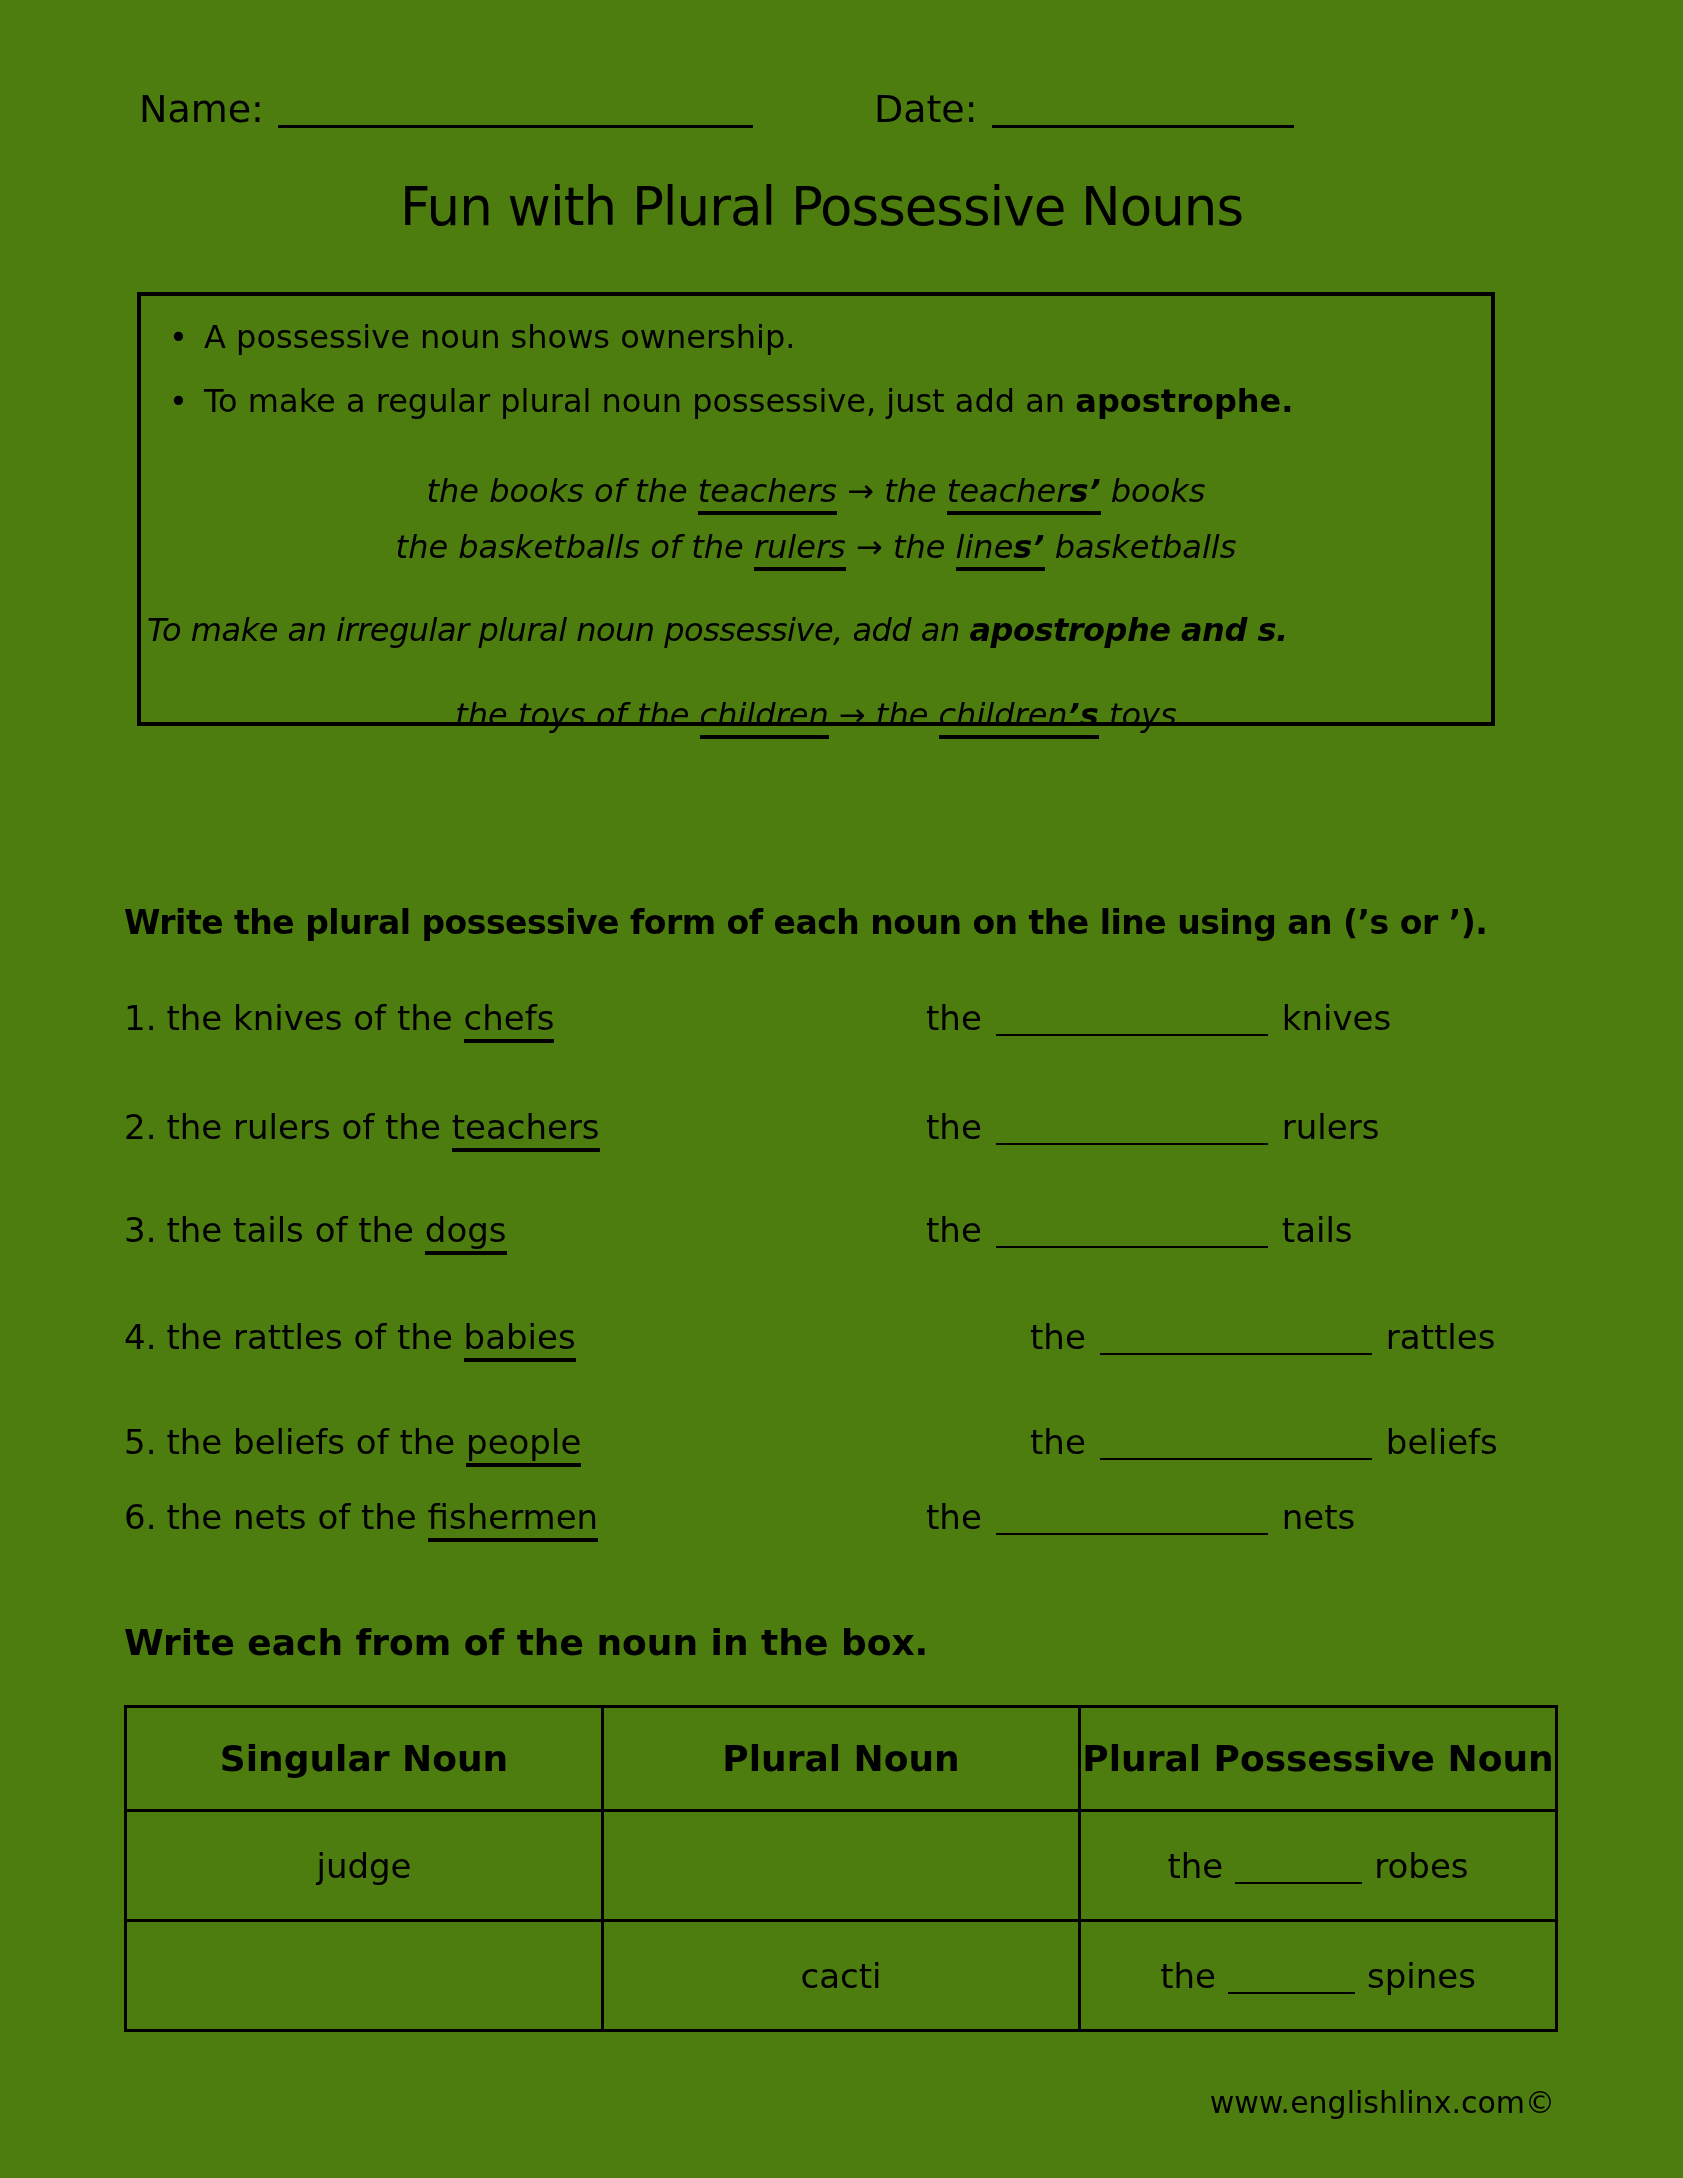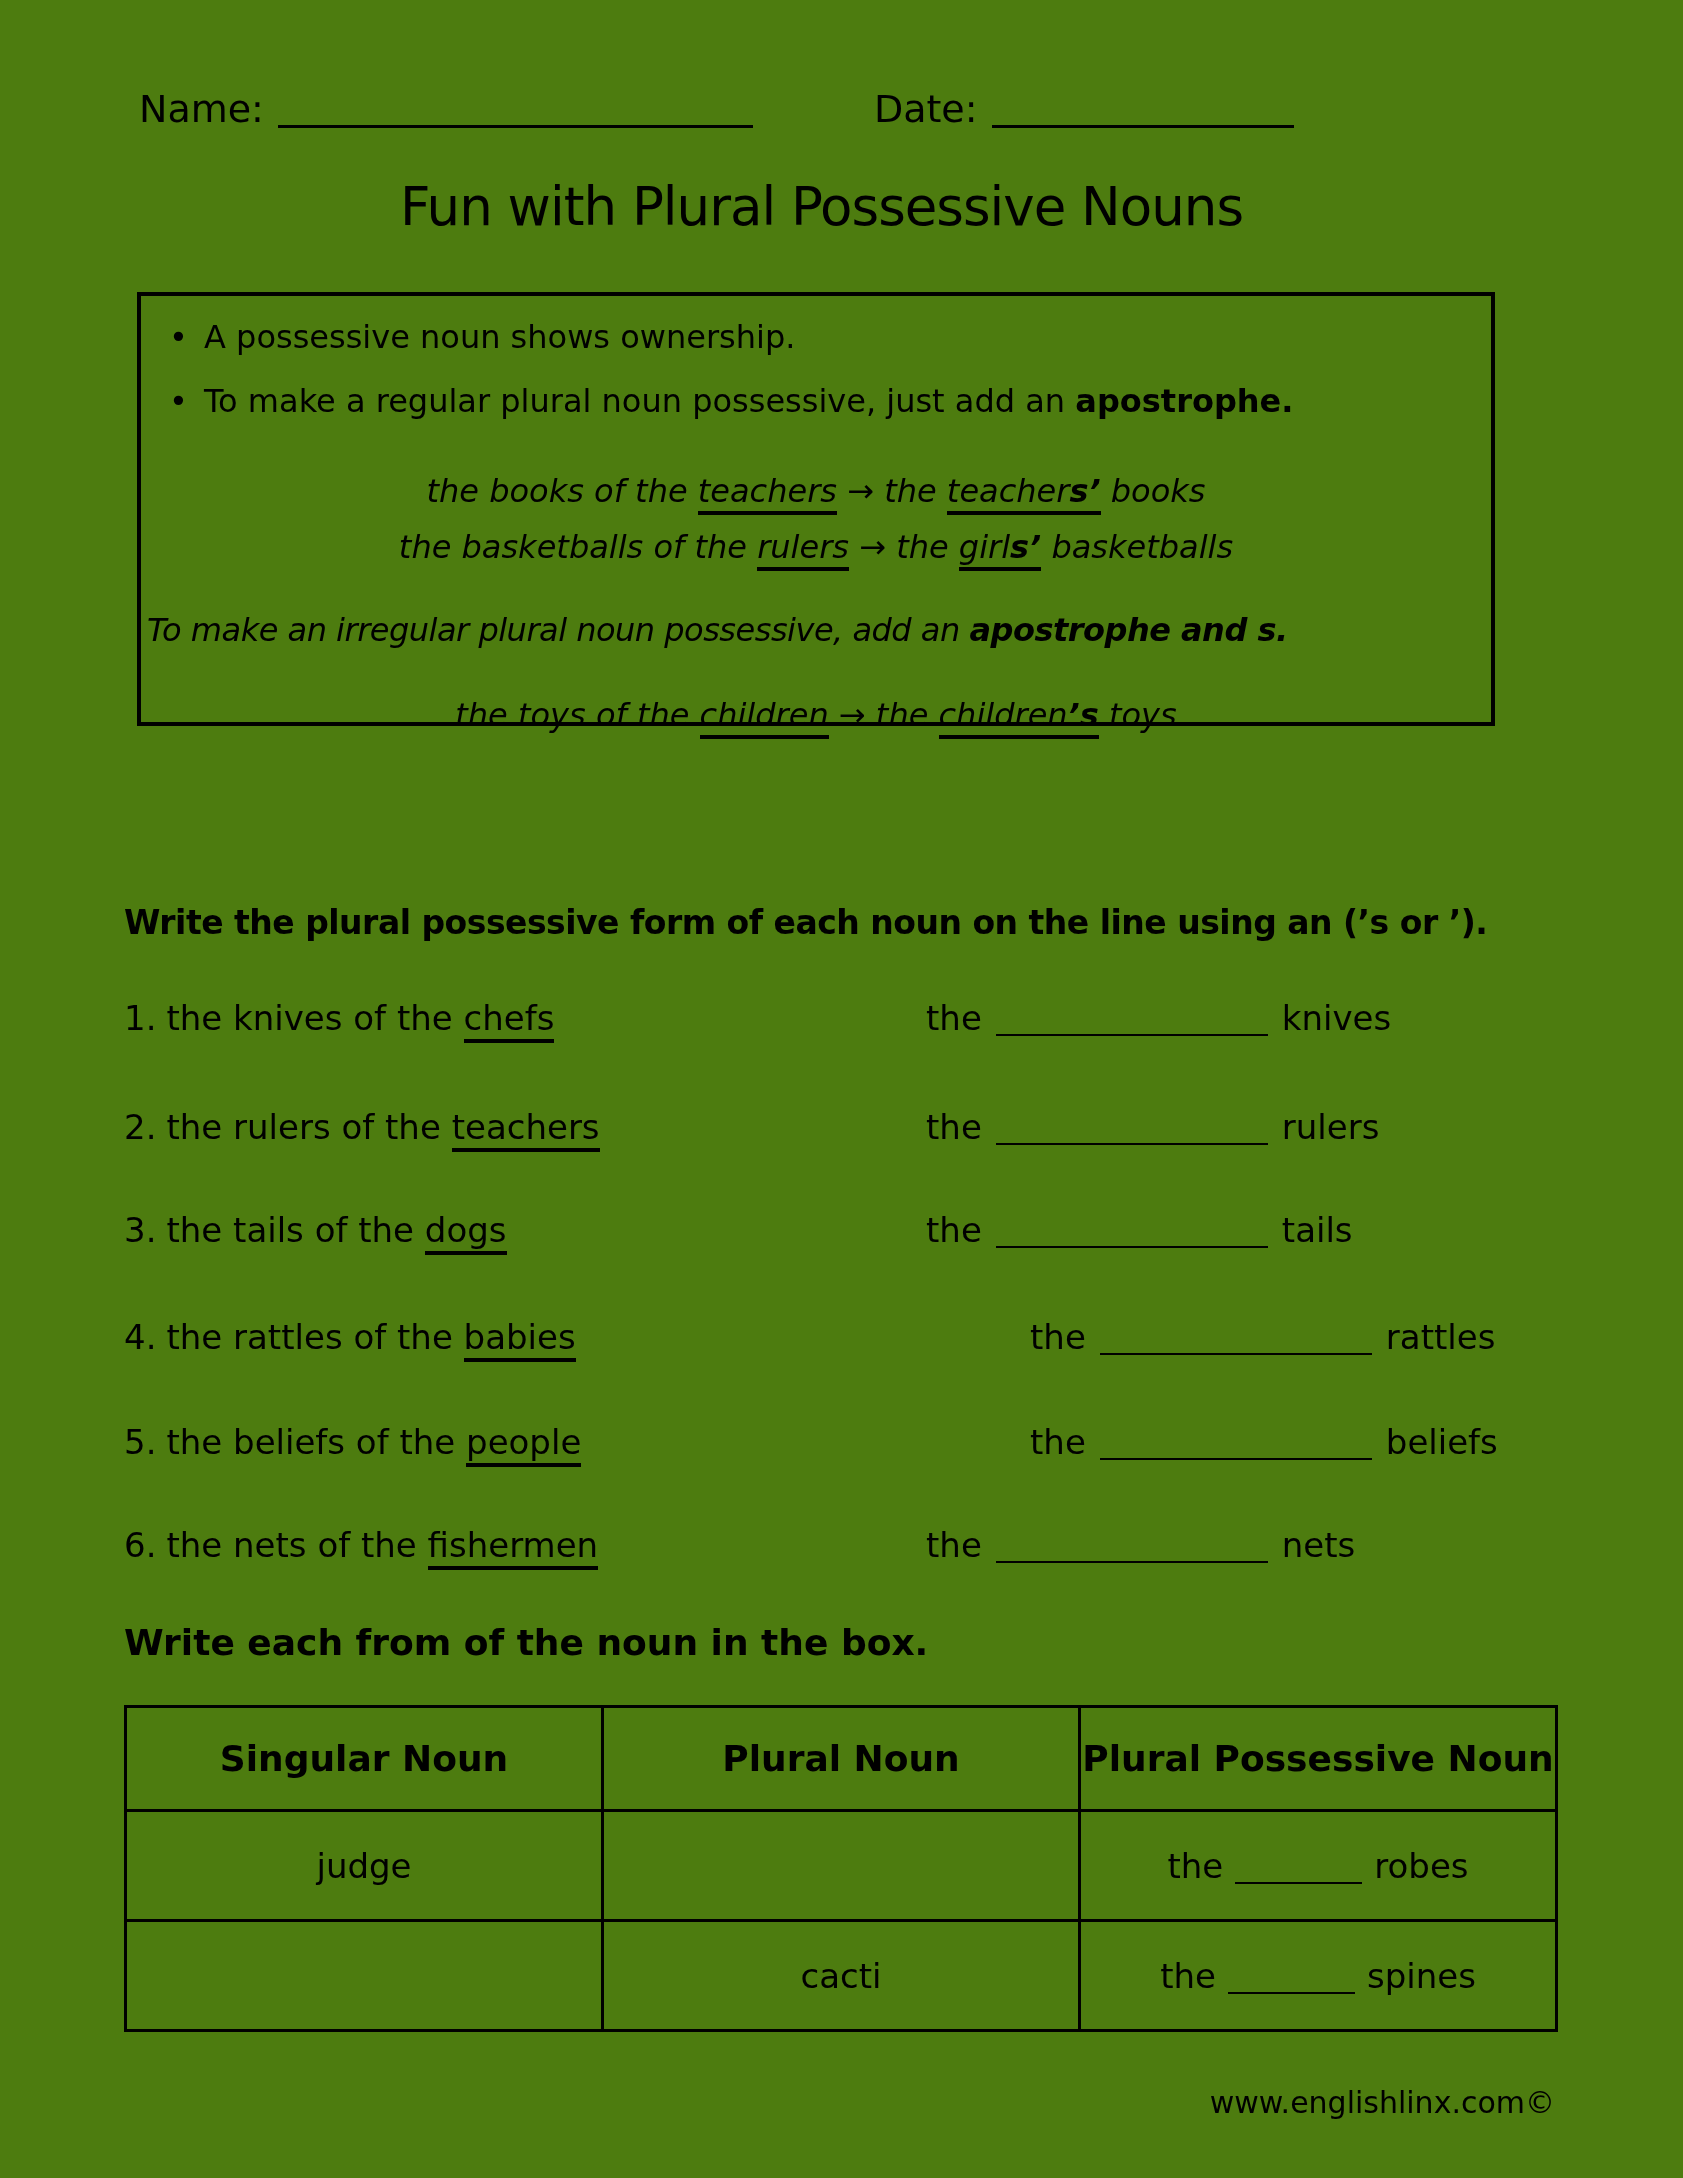--- a/index.html
+++ b/index.html
@@ -70,21 +70,21 @@
     position:absolute; top:990px; left:124px;
     width:1445px; height:624px;
     font-size:34px;
   }
   .item-row { position:absolute; left:0; width:100%; white-space:nowrap; }
   .item-row:nth-child(1){ top:8px;   }
   .item-row:nth-child(2){ top:117px; }
   .item-row:nth-child(3){ top:220px; }
   .item-row:nth-child(4){ top:327px; }
   .item-row:nth-child(5){ top:432px; }
-  .item-row:nth-child(6){ top:535px; }
+  .item-row:nth-child(6){ top:507px; }
   .item-num { display:inline-block; margin-right:10px; }
   .item-answer { position:absolute; left:802px; top:0; white-space:nowrap; }
   .item-row.indent .item-answer { left:906px; }
   .item-blank { width:272px; margin:0 14px; border-bottom-width:2.5px; }
   
   .ex2-instr {
     position:absolute; top:1622px; left:124px;
     font-size:36px; font-weight:700;
     white-space:nowrap;
   }
@@ -128,21 +128,21 @@
     </div>
     <div class="bullet">
       <span>To make a regular plural noun possessive, just add an </span><b>apostrophe.</b>
     </div>
 
     <div class="ex-block">
       <div class="ex-line">
         <span>the books of the </span><span class="u">teachers</span><span> → the </span><span class="u"><span>teacher</span><b>s’</b></span><span> books</span>
       </div>
       <div class="ex-line">
-        <span>the basketballs of the </span><span class="u">rulers</span><span> → the </span><span class="u"><span>girl</span><b>s’</b></span><span> basketballs</span>
+        <span>the basketballs of the </span><span class="u">rulers</span><span> → the </span><span class="u"><span>line</span><b>s’</b></span><span> basketballs</span>
       </div>
     </div>
 
     <div class="irregular-intro">
       <span>To make an irregular plural noun possessive, add an </span><b>apostrophe and s.</b>
     </div>
 
     <div class="ex-block">
       <div class="ex-line">
         <span>the toys of the </span><span class="u">children</span><span> → the </span><span class="u"><span>children</span><b>’s</b></span><span> toys</span>

